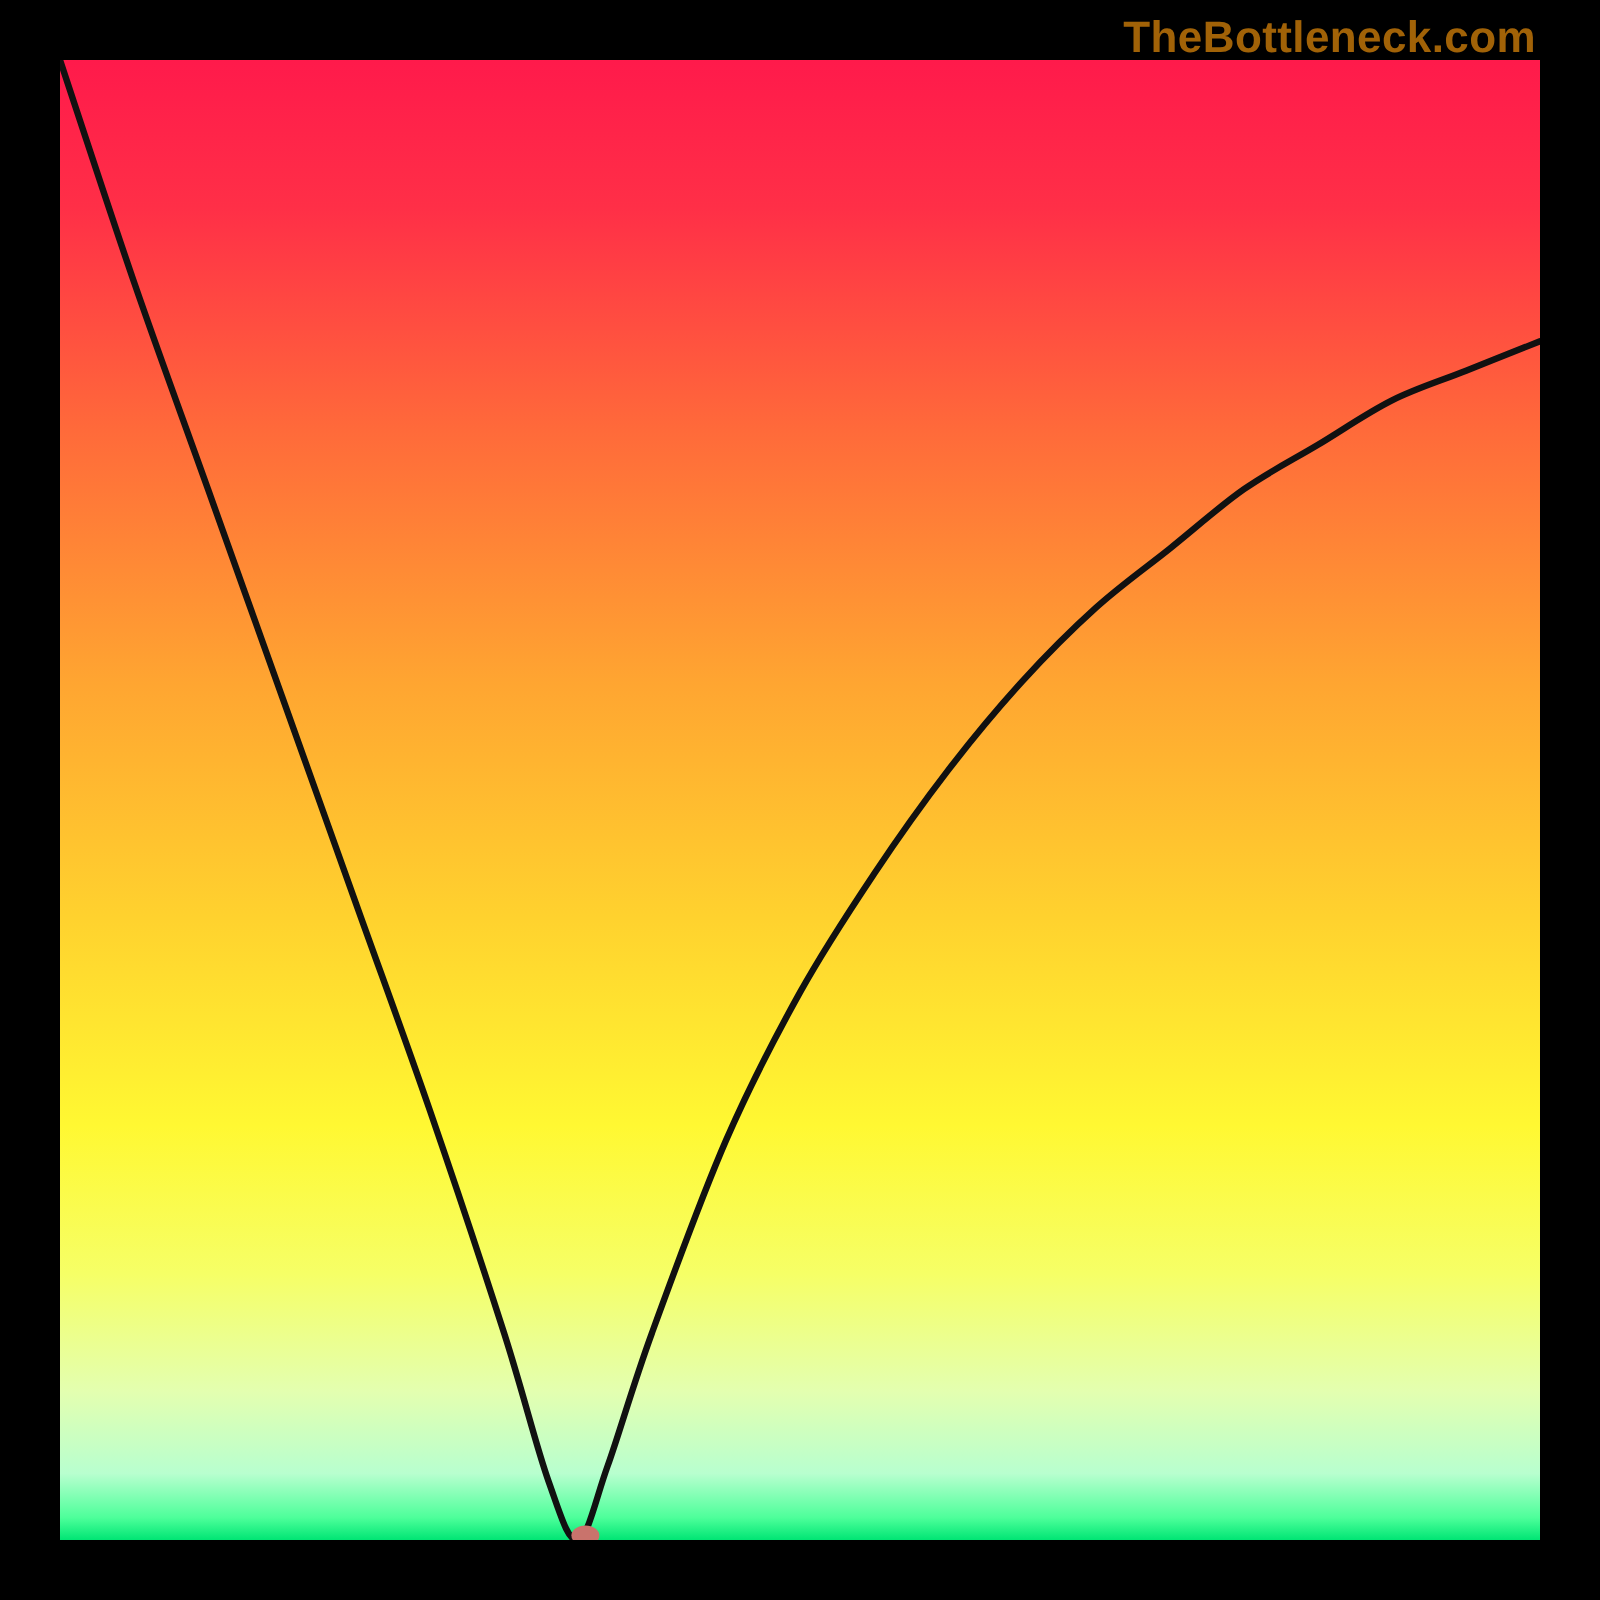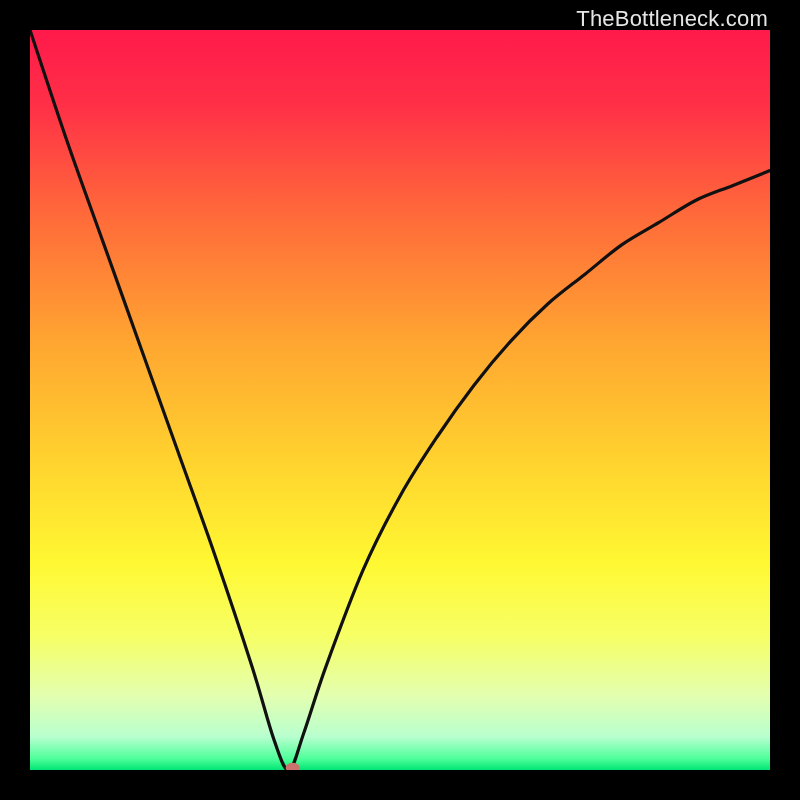--- a/index.html
+++ b/index.html
@@ -32,23 +32,23 @@
   .curve-svg {
     position: absolute;
     inset: 0;
     width: 100%;
     height: 100%;
   }
   .watermark {
     position: absolute;
     top: 6px;
     right: 32px;
-    color: #e5e5e5;
+    color: #a16207;
     font-size: 22px;
-    font-weight: 400;
+    font-weight: 700;
     letter-spacing: 0.2px;
     font-family: Arial, Helvetica, sans-serif;
   }
 </style>
 </head>
 <body>
 
 <div class="frame">
 
   <div class="plot-area">

